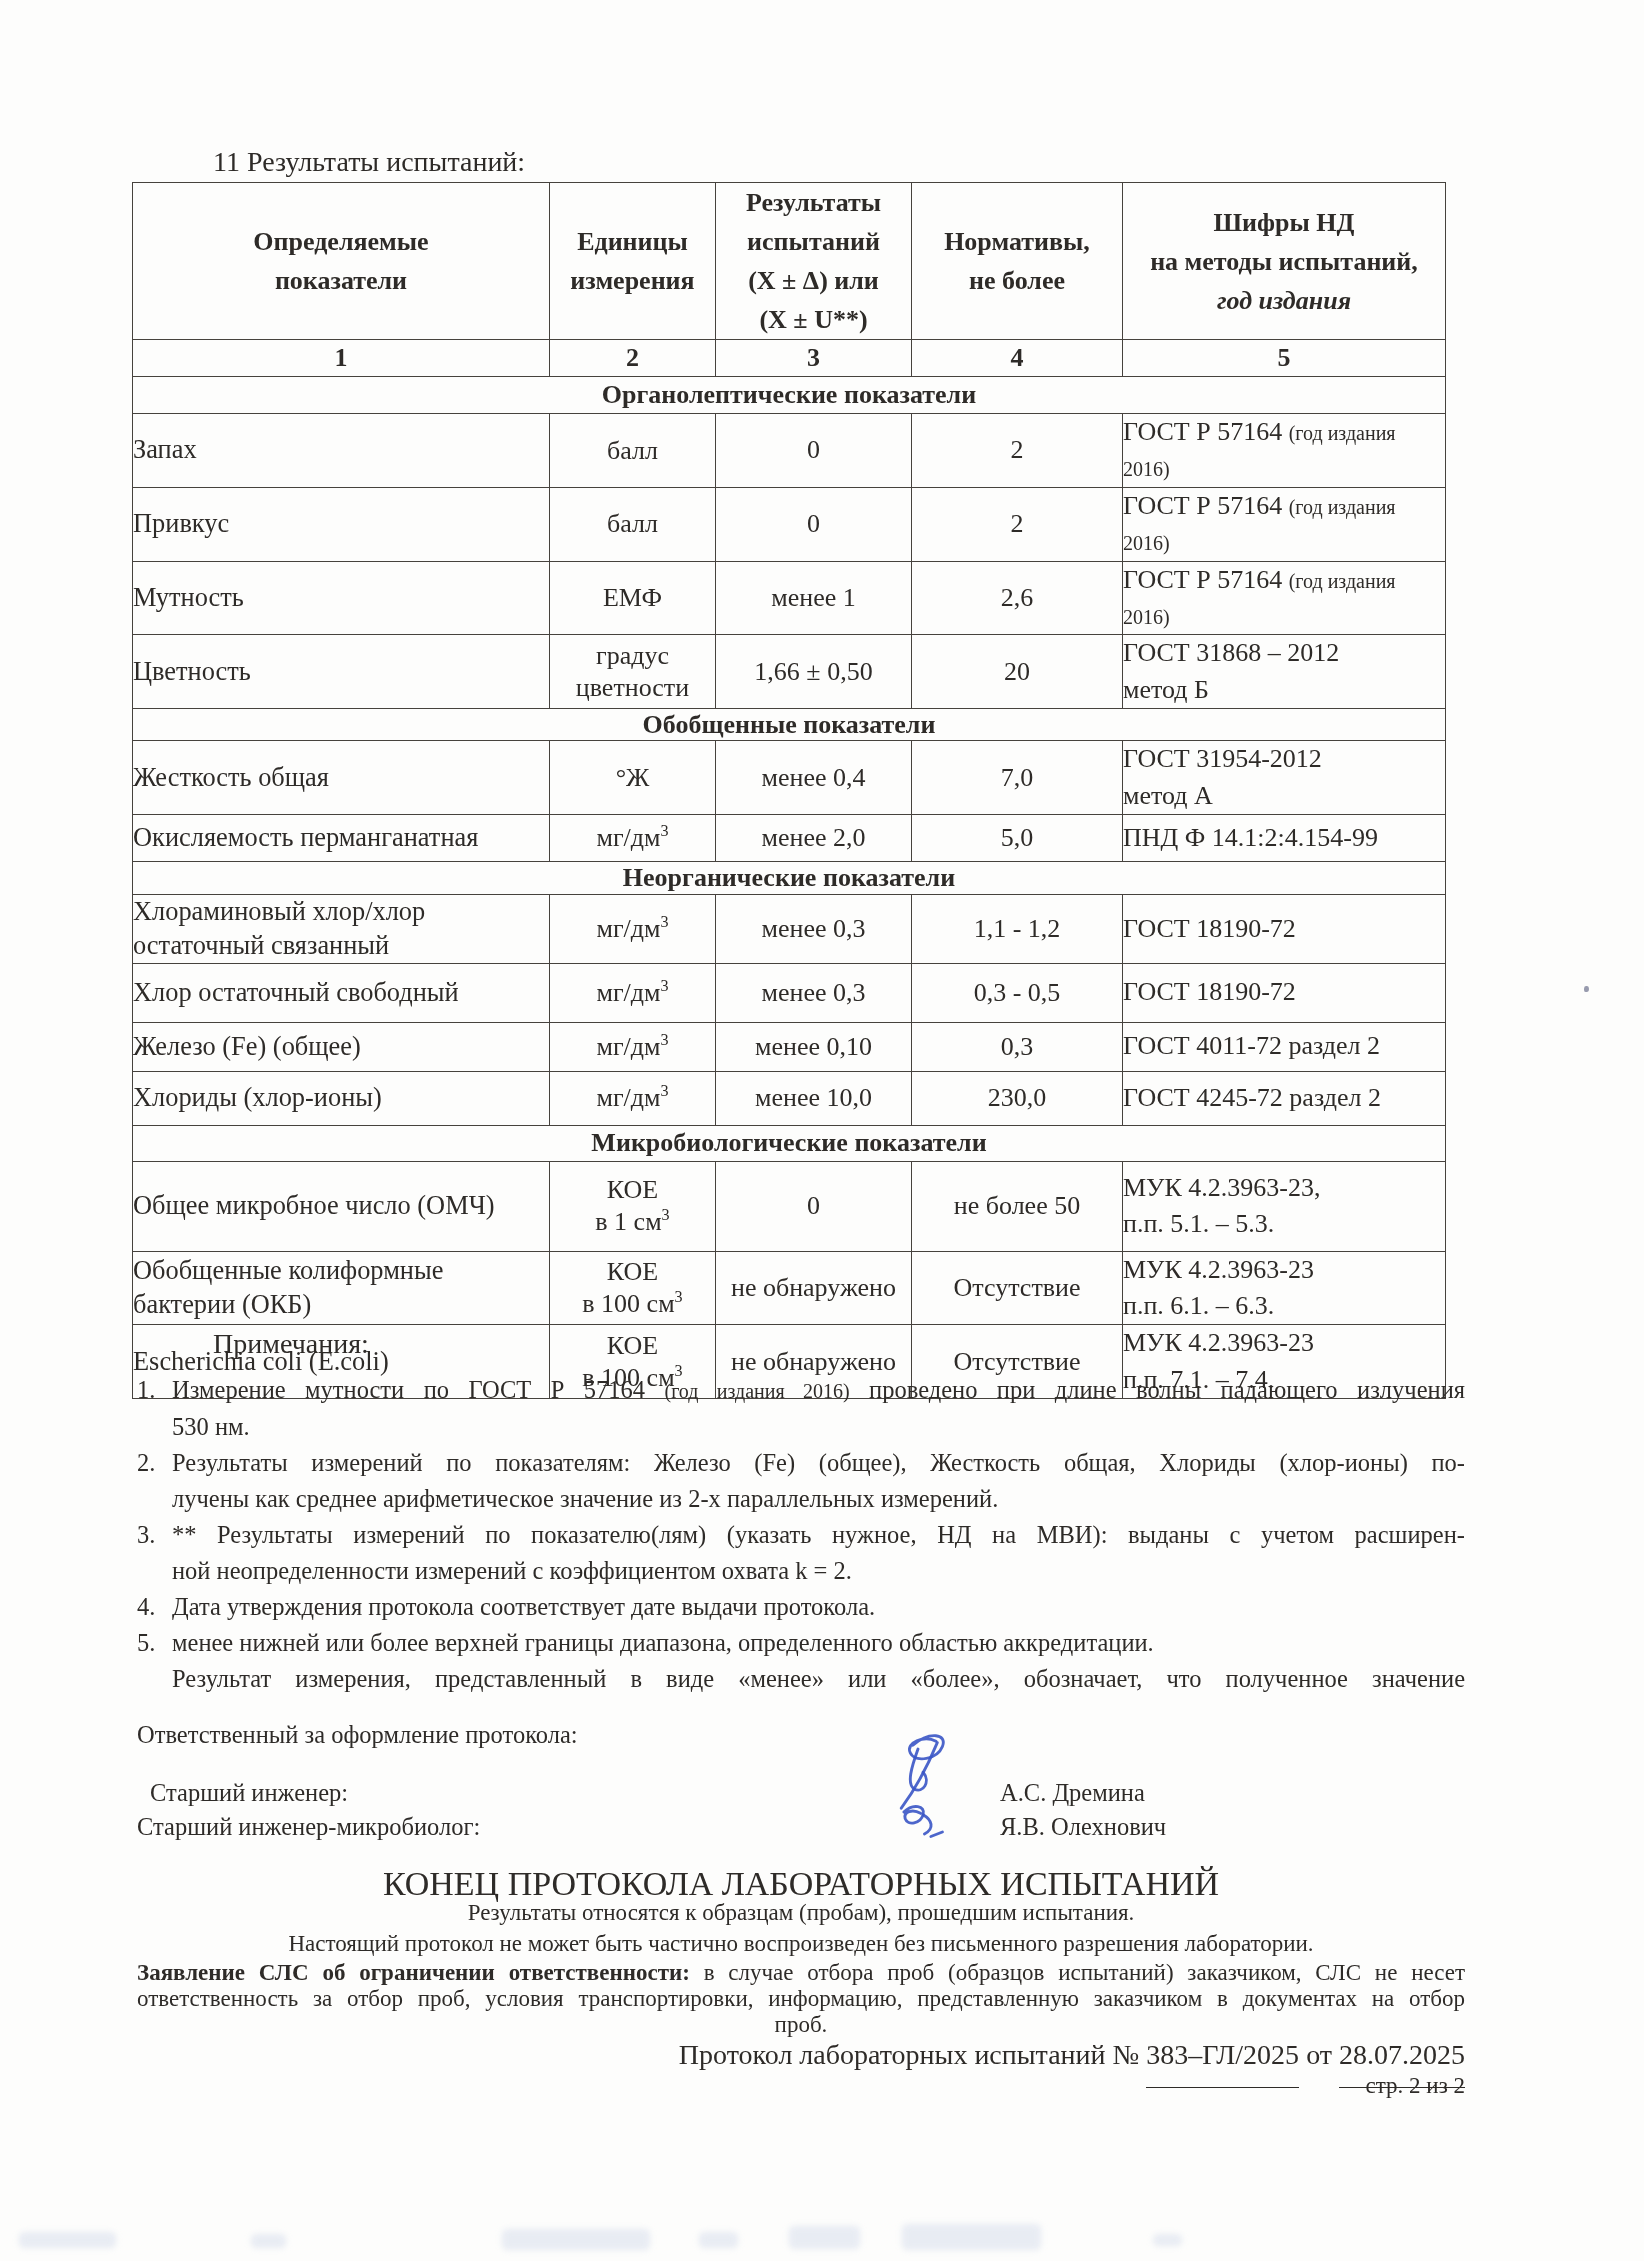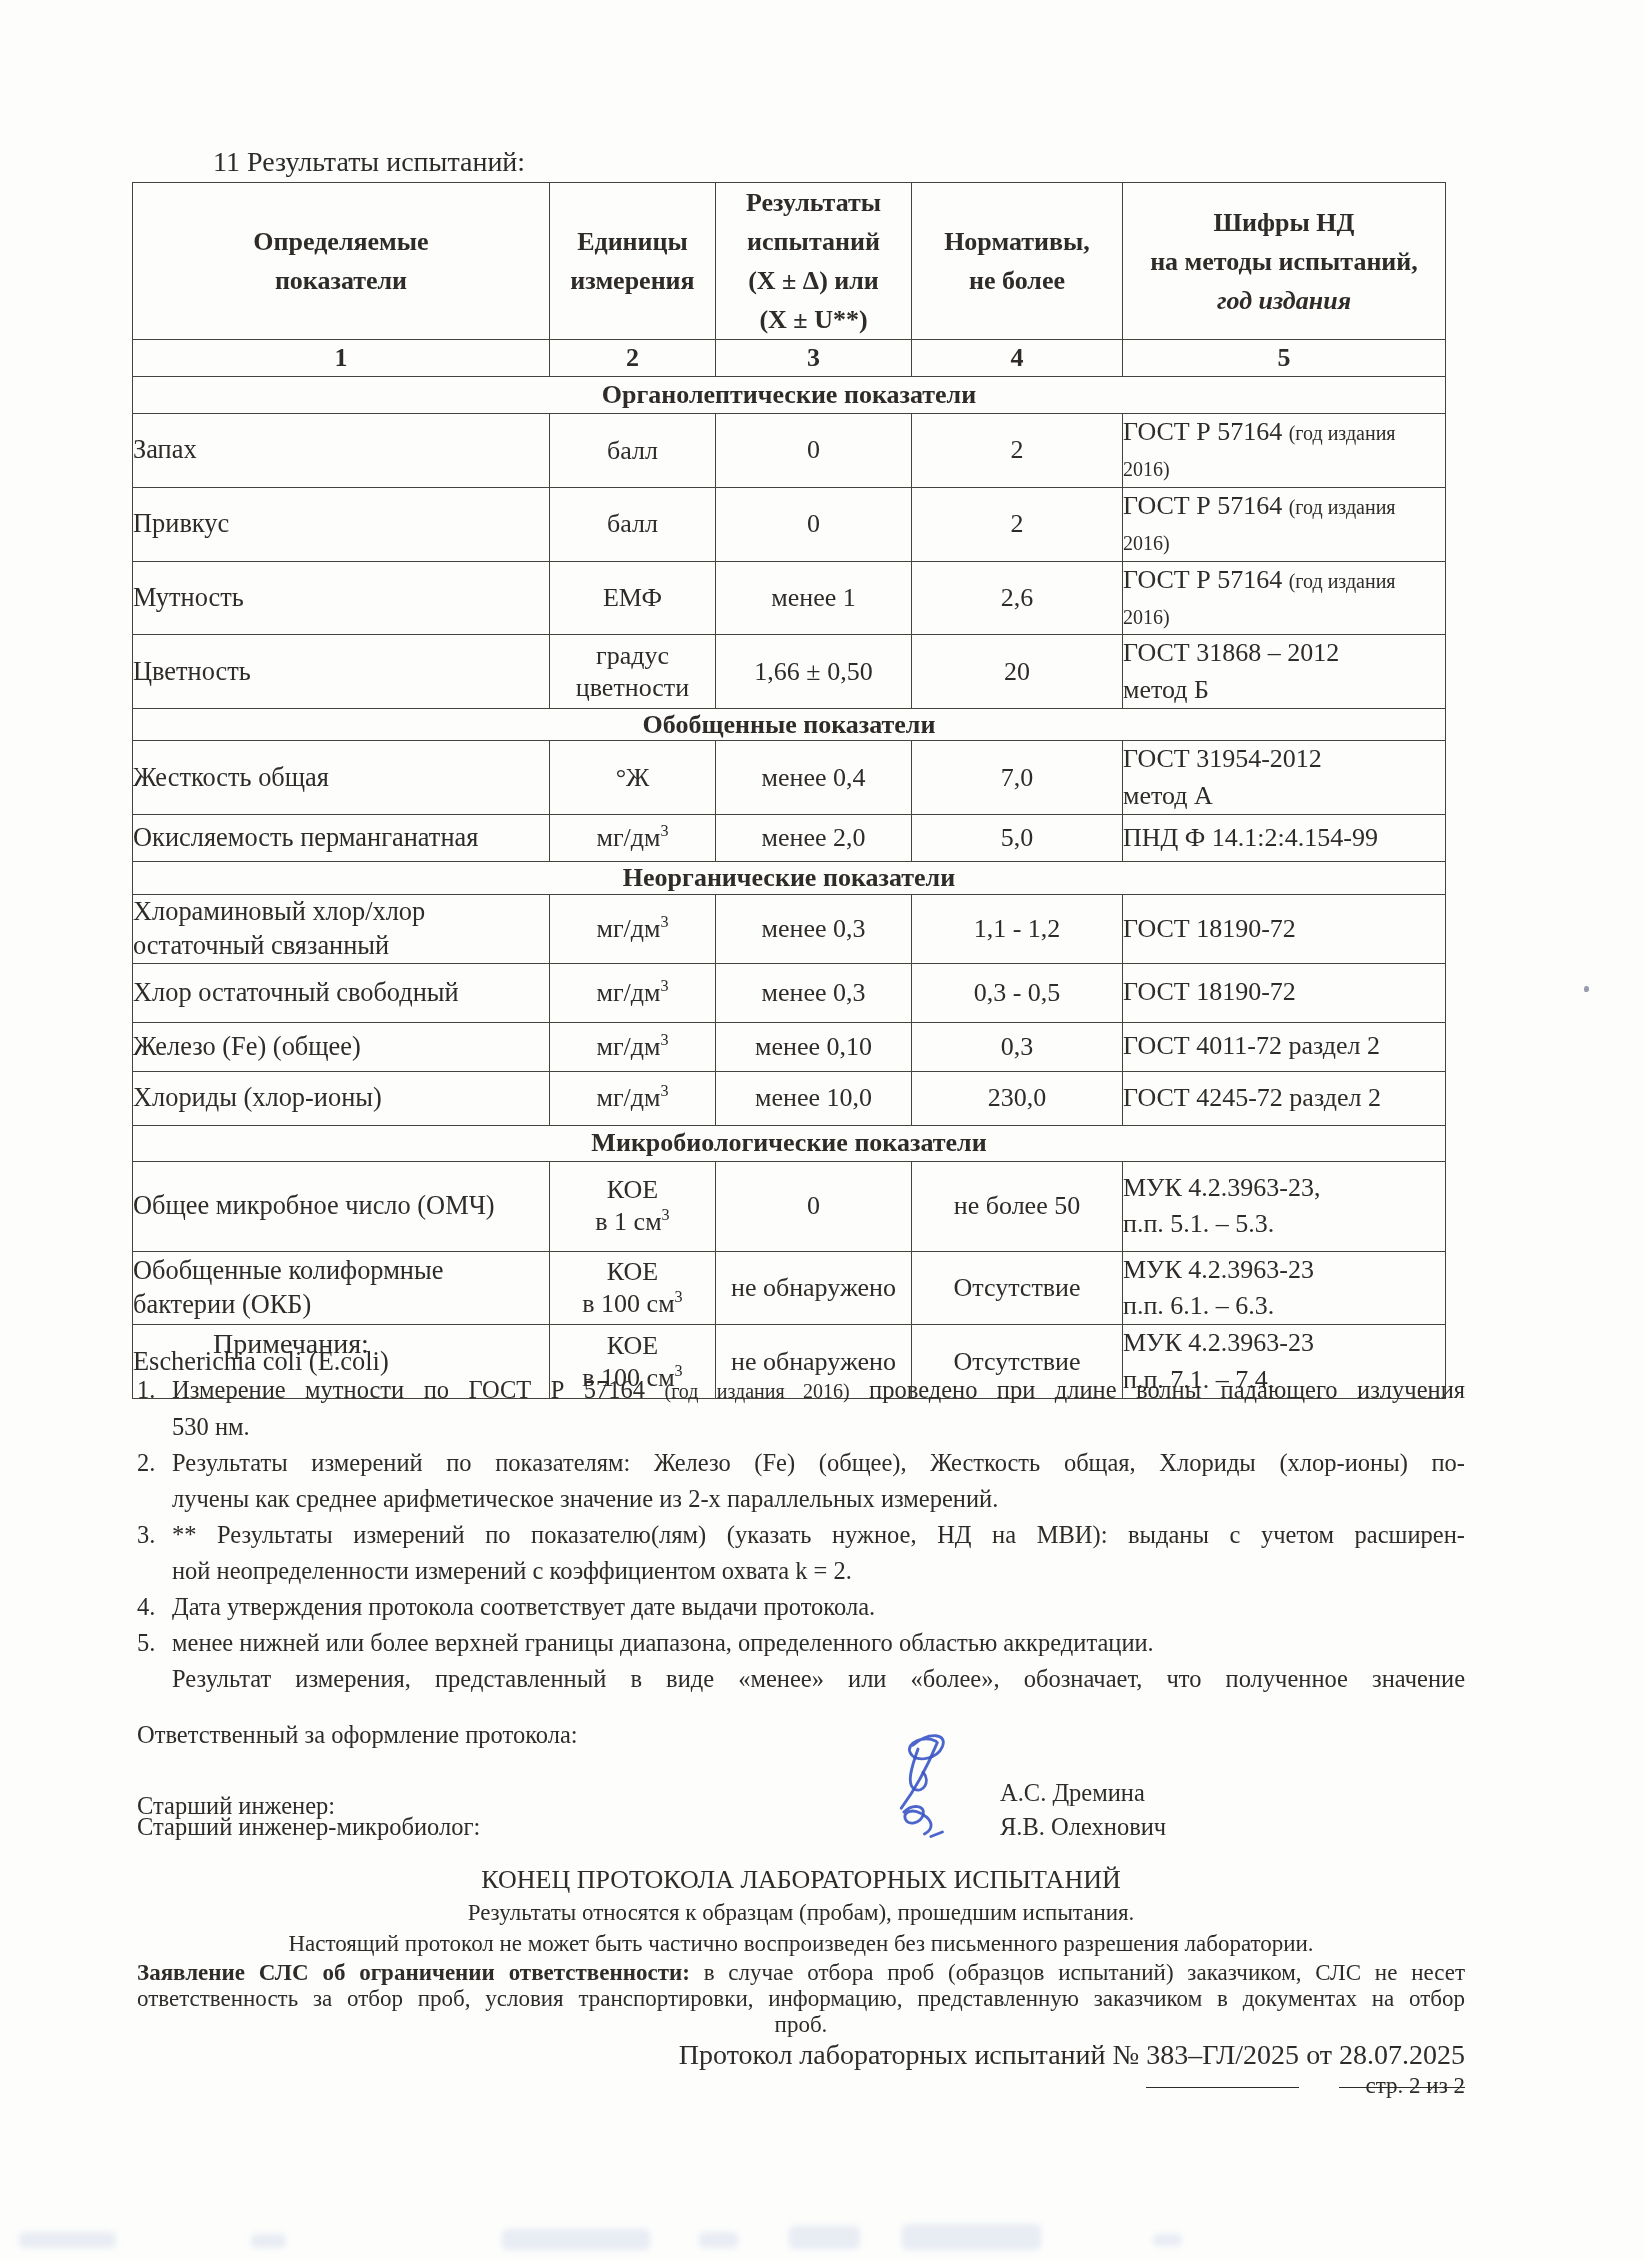--- a/index.html
+++ b/index.html
@@ -32,21 +32,21 @@
   sup { font-size:62%; vertical-align:super; line-height:0; }
 
   .notes { font-size:24.5px; line-height:36px; }
   .note-item { display:flex; }
   .note-num { width:35px; flex:0 0 35px; }
   .note-body { flex:1 1 auto; }
   .note-line.fill { text-align:justify; text-align-last:justify; }
 
   .sign-label { font-size:24.5px; }
   .footer-center { text-align:center; }
-  .f40 { font-size:26px; }
+  .f40 { font-size:34px; }
   .f36 { font-size:23px; }
   .f38 { font-size:28px; }
   .fill-line { text-align:justify; text-align-last:justify; }
   .right-line { text-align:right; }
   .uline { border-bottom:1.9px solid #2e2b28; padding-bottom:17px; }
   .bold { font-weight:bold; }
 
   .smudge { position:absolute; background:rgba(199,210,230,0.40); filter:blur(3.2px); border-radius:5.2px; }
   .dot-artifact { position:absolute; width:4.5px; height:6.4px; background:rgba(70,75,110,0.55); border-radius:50% 50% 60% 40%; }
   .sig-svg path { fill:none; stroke:#3a55c5; stroke-width:4.5; stroke-linecap:round; opacity:0.9; }
@@ -325,21 +325,21 @@
       <div class="note-num">5.</div>
       <div class="note-body">
         <div class="note-line">менее нижней или более верхней границы диапазона, определенного областью аккредитации.</div>
         <div class="note-line fill">Результат измерения, представленный в виде «менее» или «более», обозначает, что полученное значение</div>
       </div>
     </div>
   </div>
 
   <div class="abs sign-label" style="left:137px; top:1721px;">Ответственный за оформление протокола:</div>
 
-  <div class="abs sign-label" style="left:137px; top:1779px;margin-top:13px;">Старший инженер:</div>
+  <div class="abs sign-label" style="left:150px; top:1779px;">Старший инженер:</div>
   <div class="abs sign-label" style="left:137px; top:1813px;">Старший инженер-микробиолог:</div>
 
   <svg class="abs sig-svg" style="left:873px; top:1727px;" width="135" height="129" viewBox="0 0 210 200">
     <path d="M62 28 C88 6 116 10 108 30 C100 50 66 56 58 40 C50 24 80 12 98 22"></path>
     <path d="M70 34 C60 62 52 88 64 96 C78 104 90 84 78 70"></path>
     <path d="M100 24 C86 58 66 96 44 126"></path>
     <path d="M48 132 C62 118 82 122 78 136 C74 150 54 154 50 142 C47 131 62 127 74 134"></path>
     <path d="M78 136 C92 144 96 158 80 166"></path>
     <path d="M90 170 L108 163"></path>
   </svg>

